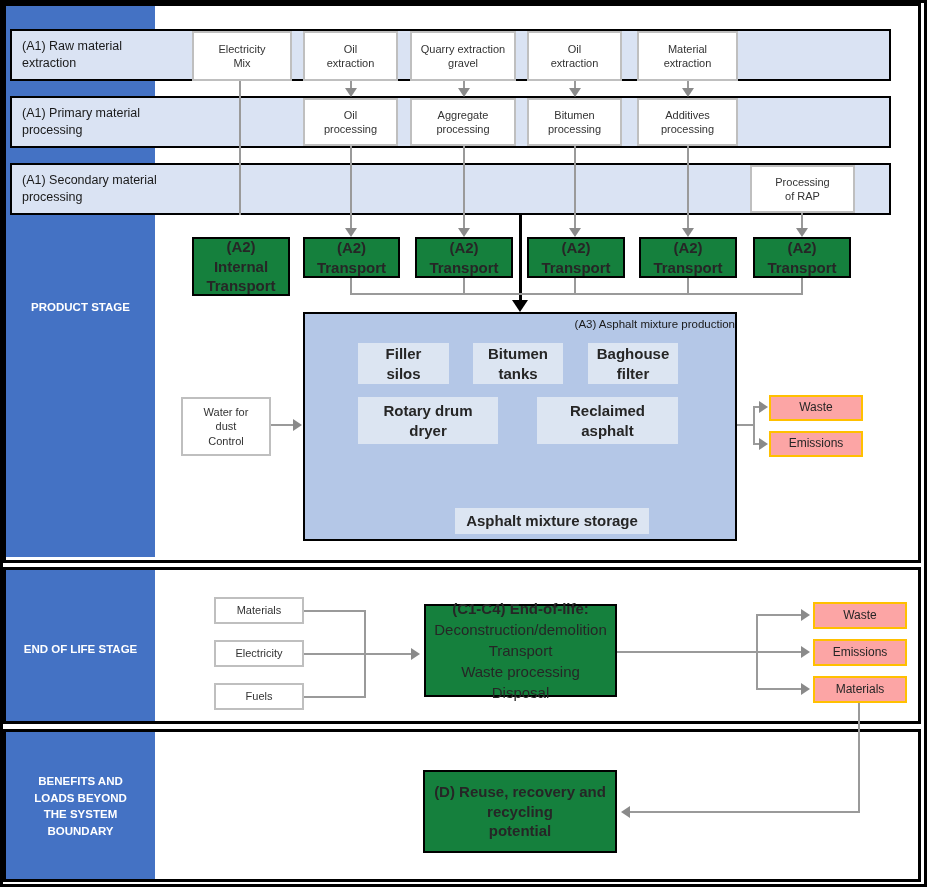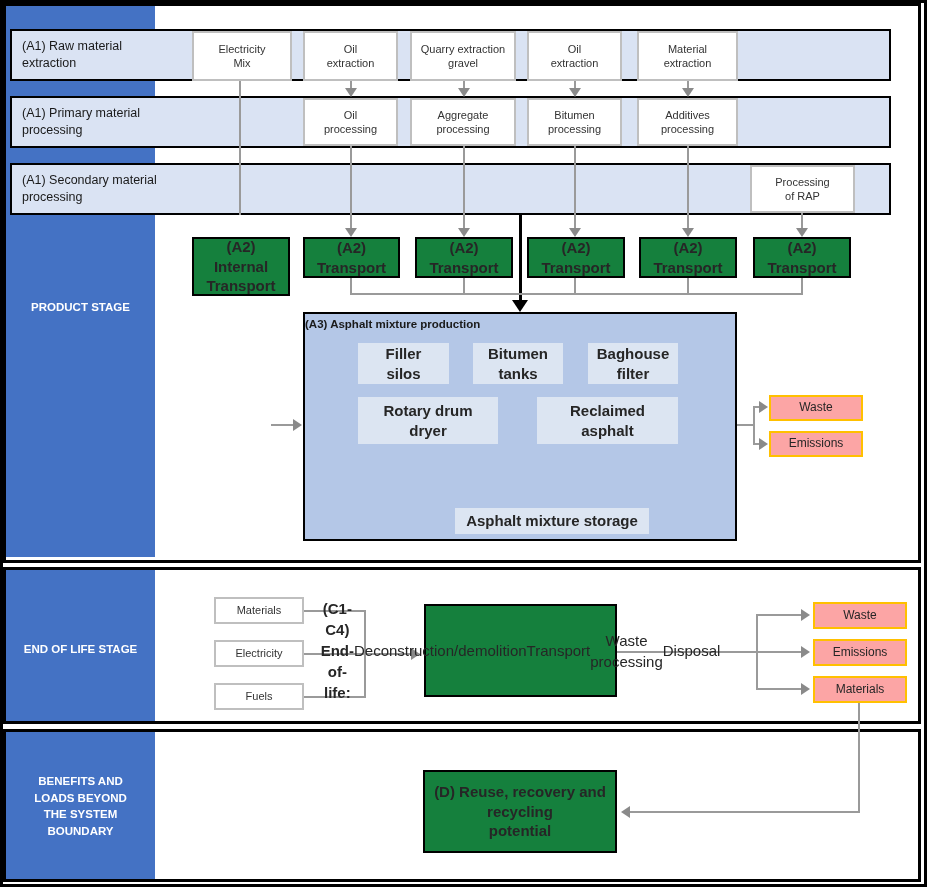--- a/index.html
+++ b/index.html
@@ -13,21 +13,21 @@
   .box { position: absolute; display: flex; align-items: center; justify-content: center;
          text-align: center; white-space: pre-line; line-height: 1.3; z-index: 3; color: #262626; }
   .band { position: absolute; background: #DAE3F3; border: 2px solid #000; z-index: 2;
           display: flex; align-items: center; font-size: 12.5px; color: #1a1a1a;
           padding-left: 10px; white-space: pre-line; line-height: 1.35; }
   .white-box { background: #fff; border: 2px solid #BFBFBF; font-size: 11px; color: #333; }
   .blue-box { background: #15803d; border: 2px solid #000; font-weight: bold; font-size: 15px; }
   .unit-box { background: #DCE5F2; font-weight: bold; font-size: 15px; }
   .yellow-box { background: #fca5a5; border: 2px solid #FFC000; font-size: 12px; }
   .a3-frame { position: absolute; background: #B4C7E7; border: 2px solid #000; z-index: 2; }
-  .a3-title { position: absolute; width: 100%; top: 4px; text-align: left; font-weight: bold;
+  .a3-title { position: absolute; width: 100%; top: 4px; text-align: right; font-weight: normal;
               font-size: 11.5px; color: #1a1a1a; }
   .line { position: absolute; background: #9a9a9a; z-index: 2; }
   .black-line { background: #000; }
   .ah { position: absolute; width: 0; height: 0; z-index: 2; }
   .ah-d { border-left: 6px solid transparent; border-right: 6px solid transparent; border-top: 9px solid #8a8a8a; }
   .ah-r { border-top: 6px solid transparent; border-bottom: 6px solid transparent; border-left: 9px solid #8a8a8a; }
   .ah-l { border-top: 6px solid transparent; border-bottom: 6px solid transparent; border-right: 9px solid #8a8a8a; }
   .ah-d-black { border-left: 8px solid transparent; border-right: 8px solid transparent; border-top: 12px solid #000; }
   .over { z-index: 6; }
   .cbox-title { font-weight: bold; }
@@ -136,20 +136,23 @@
   <div class="box unit-box" style="left:473px;top:343px;width:90px;height:41px;">Bitumen
 tanks</div>
   <div class="box unit-box" style="left:588px;top:343px;width:90px;height:41px;">Baghouse
 filter</div>
   <div class="box unit-box" style="left:358px;top:397px;width:140px;height:47px;">Rotary drum
 dryer</div>
   <div class="box unit-box" style="left:537px;top:397px;width:141px;height:47px;">Reclaimed
 asphalt</div>
   <div class="box unit-box" style="left:423px;top:508px;width:194px;height:26px;margin-left:32px;">Asphalt mixture storage</div>
 
+  <div class="box white-box" style="left:181px;top:397px;width:90px;height:59px;">Water for
+dust
+Control</div>
   <div class="line" style="left:271px;top:424px;width:22px;height:2px;"></div>
   <div class="ah ah-r" style="left:293px;top:419px;"></div>
 
   <div class="line" style="left:737px;top:424px;width:18px;height:2px;"></div>
   <div class="line" style="left:753px;top:406px;width:2px;height:39px;"></div>
   <div class="line" style="left:753px;top:406px;width:7px;height:2px;"></div>
   <div class="ah ah-r" style="left:759px;top:401px;"></div>
   <div class="line" style="left:753px;top:443px;width:7px;height:2px;"></div>
   <div class="ah ah-r" style="left:759px;top:438px;"></div>
   <div class="box yellow-box" style="left:769px;top:395px;width:94px;height:26px;">Waste</div>
@@ -158,21 +161,21 @@
   <div class="box white-box" style="left:214px;top:597px;width:90px;height:27px;">Materials</div>
   <div class="box white-box" style="left:214px;top:640px;width:90px;height:27px;">Electricity</div>
   <div class="box white-box" style="left:214px;top:683px;width:90px;height:27px;">Fuels</div>
 
   <div class="line" style="left:304px;top:610px;width:62px;height:2px;"></div>
   <div class="line" style="left:304px;top:696px;width:62px;height:2px;"></div>
   <div class="line" style="left:364px;top:610px;width:2px;height:88px;"></div>
   <div class="line" style="left:304px;top:653px;width:107px;height:2px;"></div>
   <div class="ah ah-r" style="left:411px;top:648px;"></div>
 
-  <div class="box blue-box" style="left:424px;top:604px;width:193px;height:93px;flex-direction:row;font-weight:normal;line-height:1.4;">
+  <div class="box blue-box" style="left:424px;top:604px;width:193px;height:93px;flex-direction:column;font-weight:normal;line-height:1.4;">
     <div class="cbox-title">(C1-C4) End-of-life:</div>
     <div>Deconstruction/demolition</div>
     <div>Transport</div>
     <div>Waste processing</div>
     <div>Disposal</div>
   </div>
 
   <div class="line" style="left:617px;top:651px;width:140px;height:2px;"></div>
   <div class="line" style="left:756px;top:614px;width:2px;height:76px;"></div>
   <div class="line" style="left:756px;top:614px;width:45px;height:2px;"></div>

